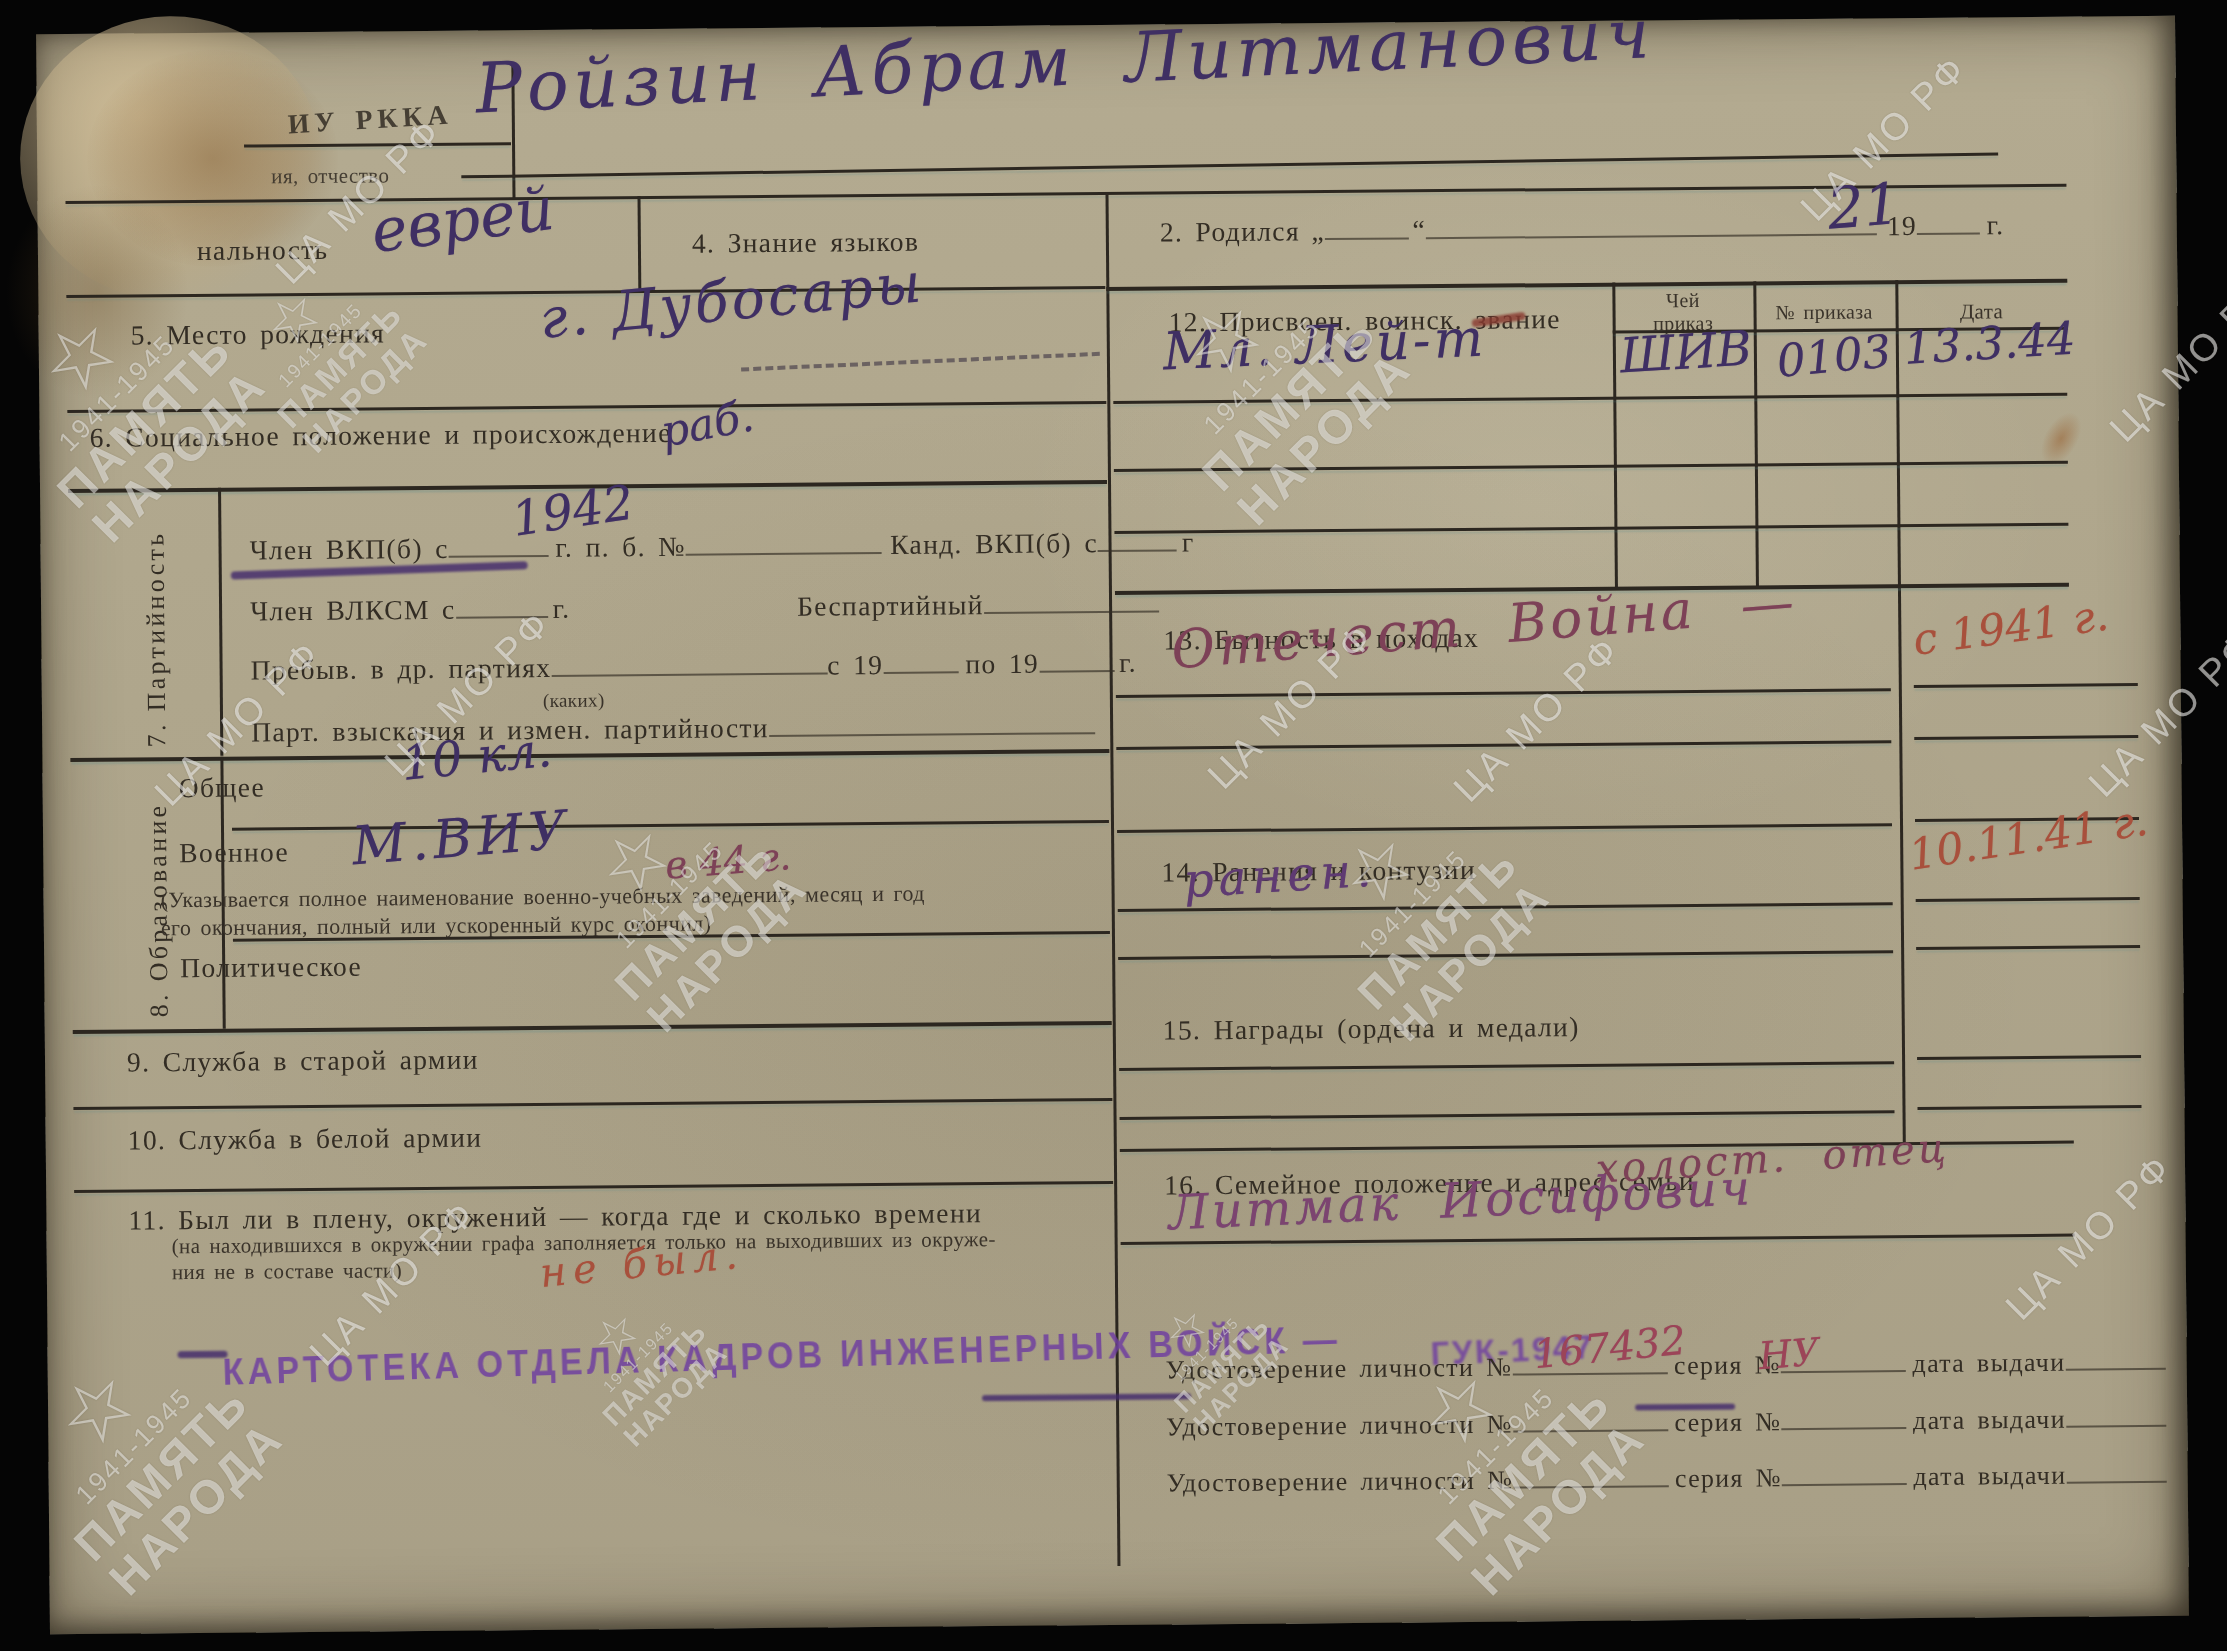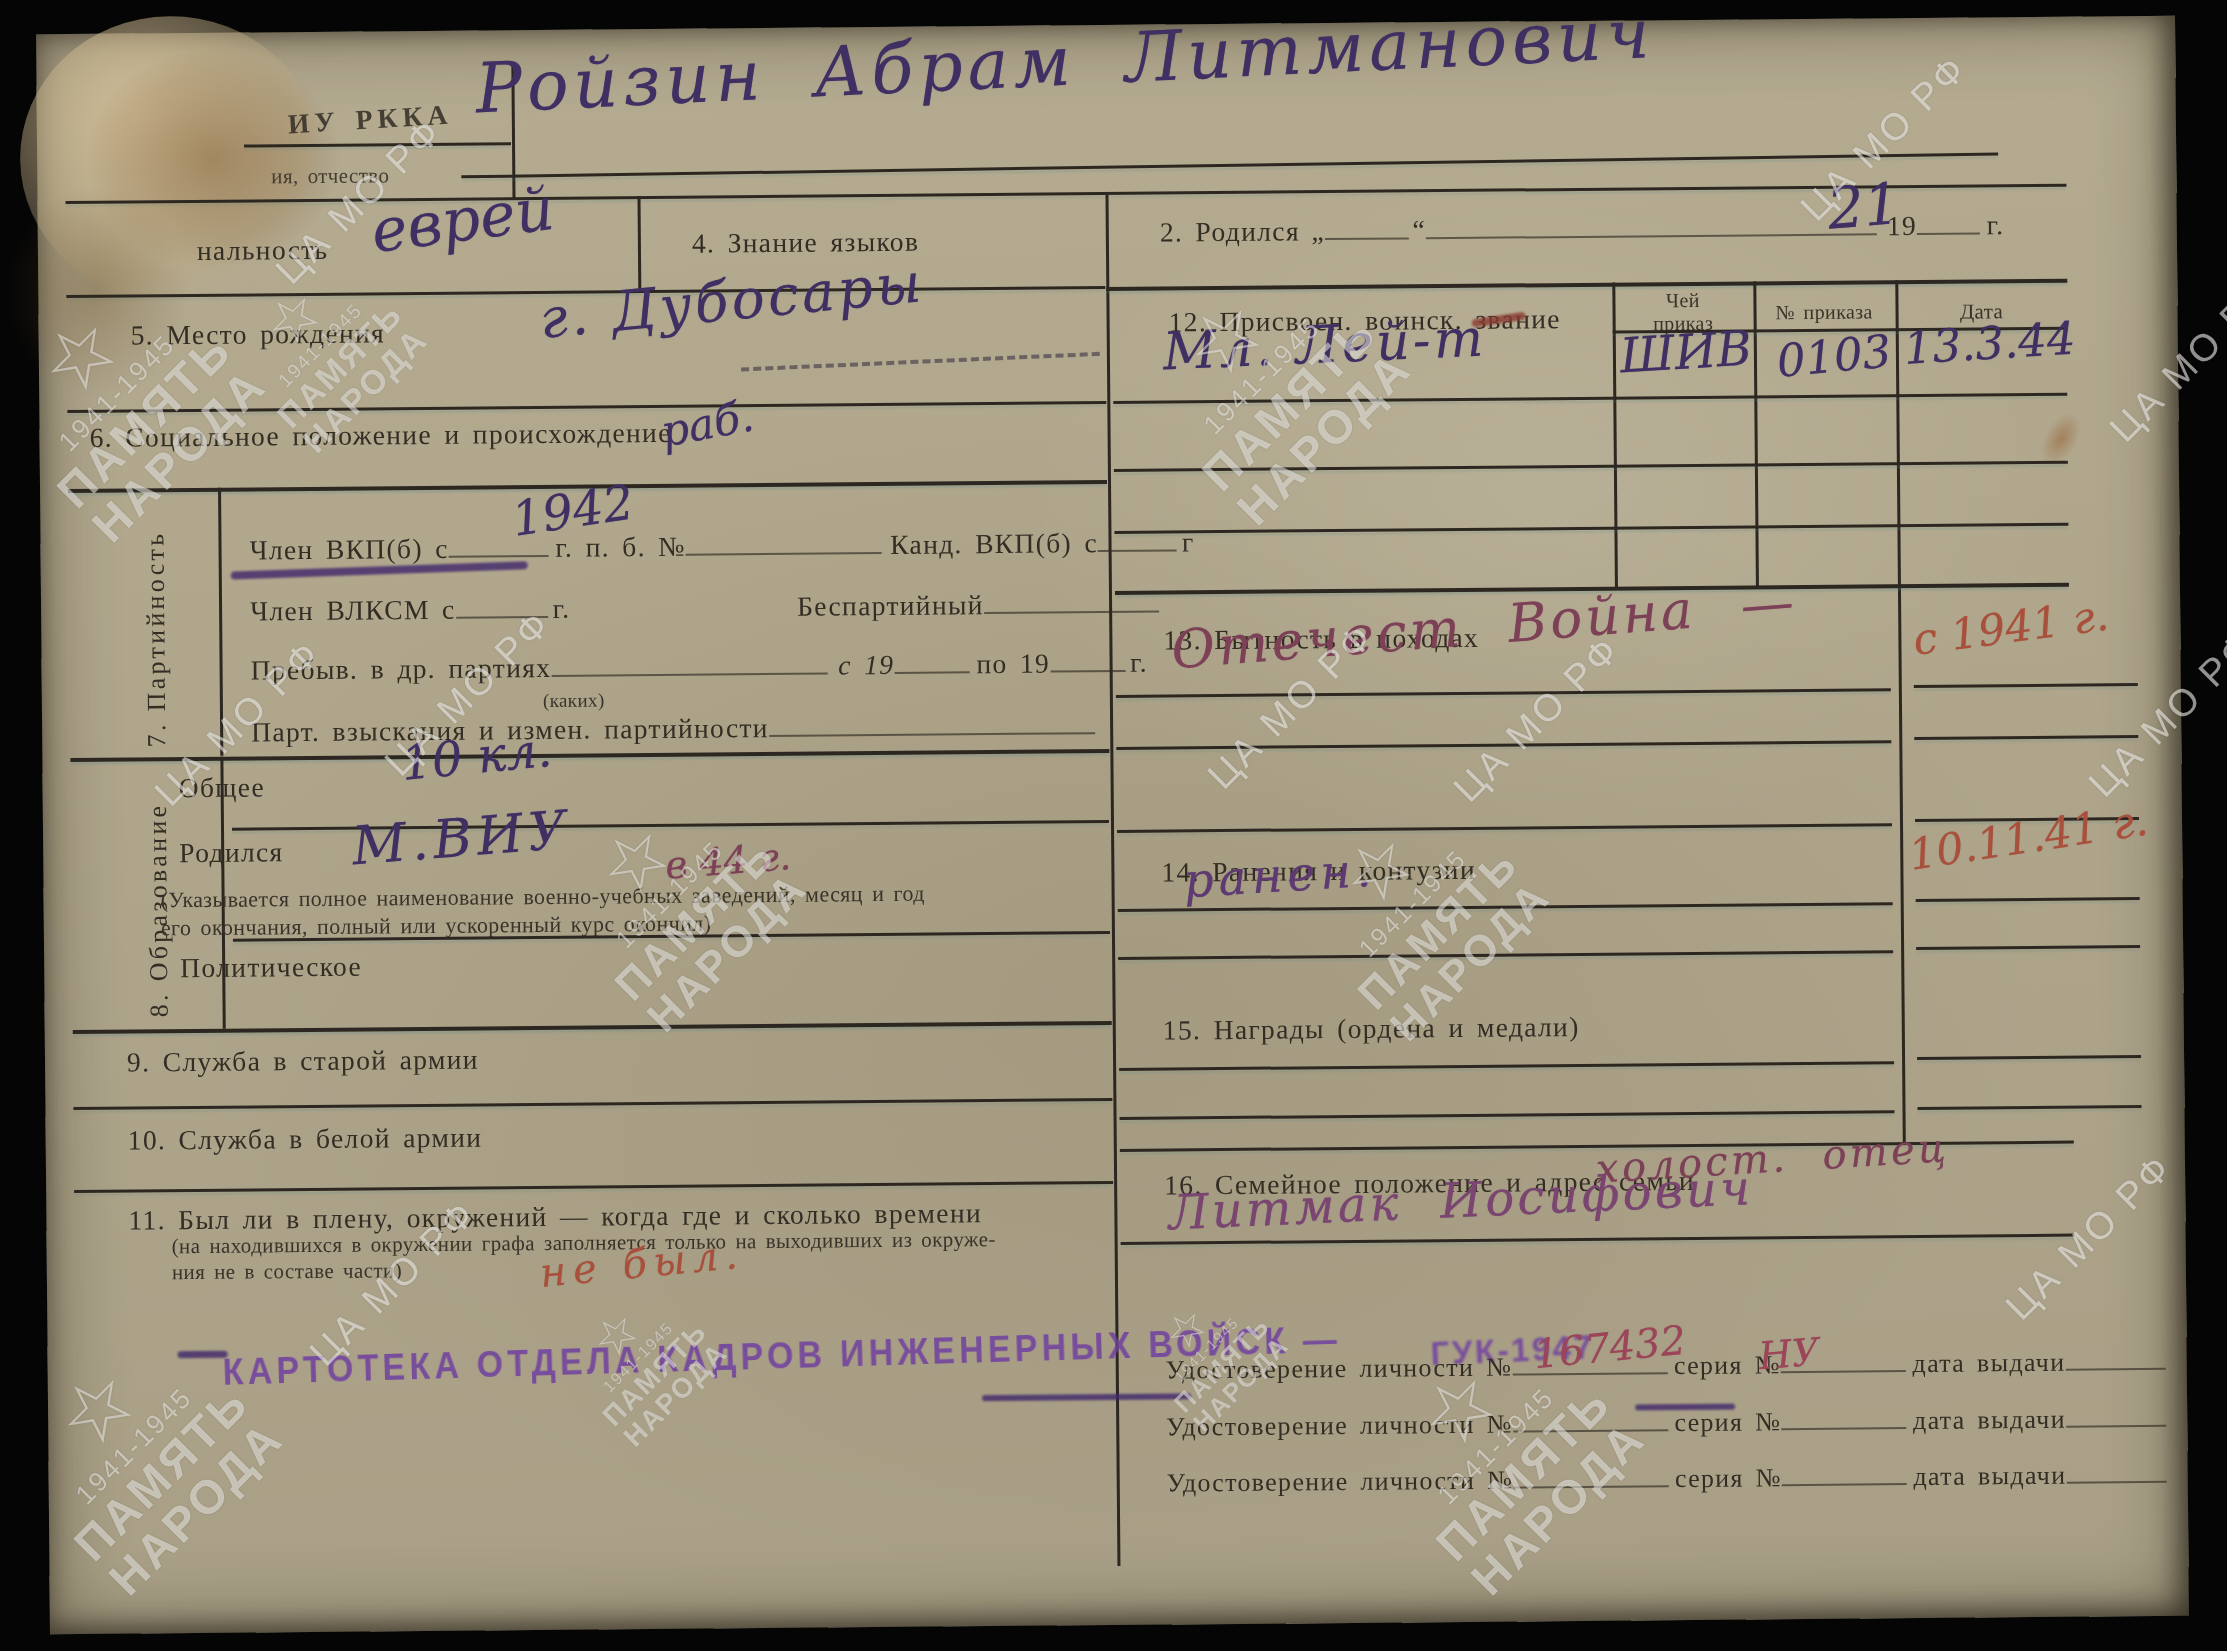--- a/index.html
+++ b/index.html
@@ -106,39 +106,39 @@
       <span class="blank" style="width:92px;"></span>
     <span style="margin-left:5px;">г.</span>
   </div>
   <div class="frow" style="left:756px;top:561px;">
     <span>Беспартийный</span>
       <span class="blank" style="width:175px;"></span>
   </div>
   <div class="frow" style="left:209px;top:620px;">
     <span>Пребыв. в др. партиях</span>
       <span class="blank" style="width:276px;"></span>
-    <span style="margin-left:11px;font-style:italic;">с 19</span>
+    <span style="margin-left:0;">с 19</span>
       <span class="blank" style="width:75px;"></span>
     <span style="margin-left:7px;">по 19</span>
       <span class="blank" style="width:75px;"></span>
     <span style="margin-left:5px;">г.</span>
   </div>
   <div class="sm" style="left:501px;top:660px;font-size:19px;">(каких)</div>
   <div class="frow" style="left:209px;top:682px;">
     <span>Парт. взыскания и измен. партийности</span>
       <span class="blank" style="width:326px;"></span>
   </div>
 
   <div class="rule thick" style="left:27.6px;top:724px;width:1039px;"></div>
   <div class="vrule" style="left:178px;top:724px;height:272px;"></div>
   <div class="vlabel" style="left:100px;top:742px;height:242px;">8.   Образование</div>
   <div class="lbl" style="left:136px;top:739px;">Общее</div>
   <div class="hw" style="left:359px;top:704px;font-size:48px;transform:rotate(-5deg);">10 кл.</div>
   <div class="rule thin" style="left:189px;top:795px;width:877px;"></div>
-  <div class="lbl" style="left:136px;top:804px;">Родился</div>
+  <div class="lbl" style="left:136px;top:804px;">Военное</div>
   <div class="hw" style="left:309px;top:784px;font-size:53px;letter-spacing:5px;transform:rotate(-4deg);">М.ВИУ</div>
   <div class="hw hwm" style="left:622px;top:815px;font-size:38px;transform:rotate(-4deg);">в 44 г.</div>
   <div class="sm" style="left:117px;top:854px;font-size:22px;">(Указывается полное наименование военно-учебных заведений, месяц и год</div>
   <div class="sm" style="left:117px;top:882px;font-size:22px;">его окончания, полный или ускоренный курс окончил)</div>
   <div class="rule thin" style="left:189px;top:906px;width:877px;"></div>
   <div class="lbl" style="left:136px;top:919px;">Политическое</div>
 
   <div class="rule thick" style="left:27.6px;top:996px;width:1039px;"></div>
   <div class="lbl" style="left:82px;top:1013px;">9. Служба в старой армии</div>
   <div class="rule" style="left:27.6px;top:1073px;width:1039px;"></div>

